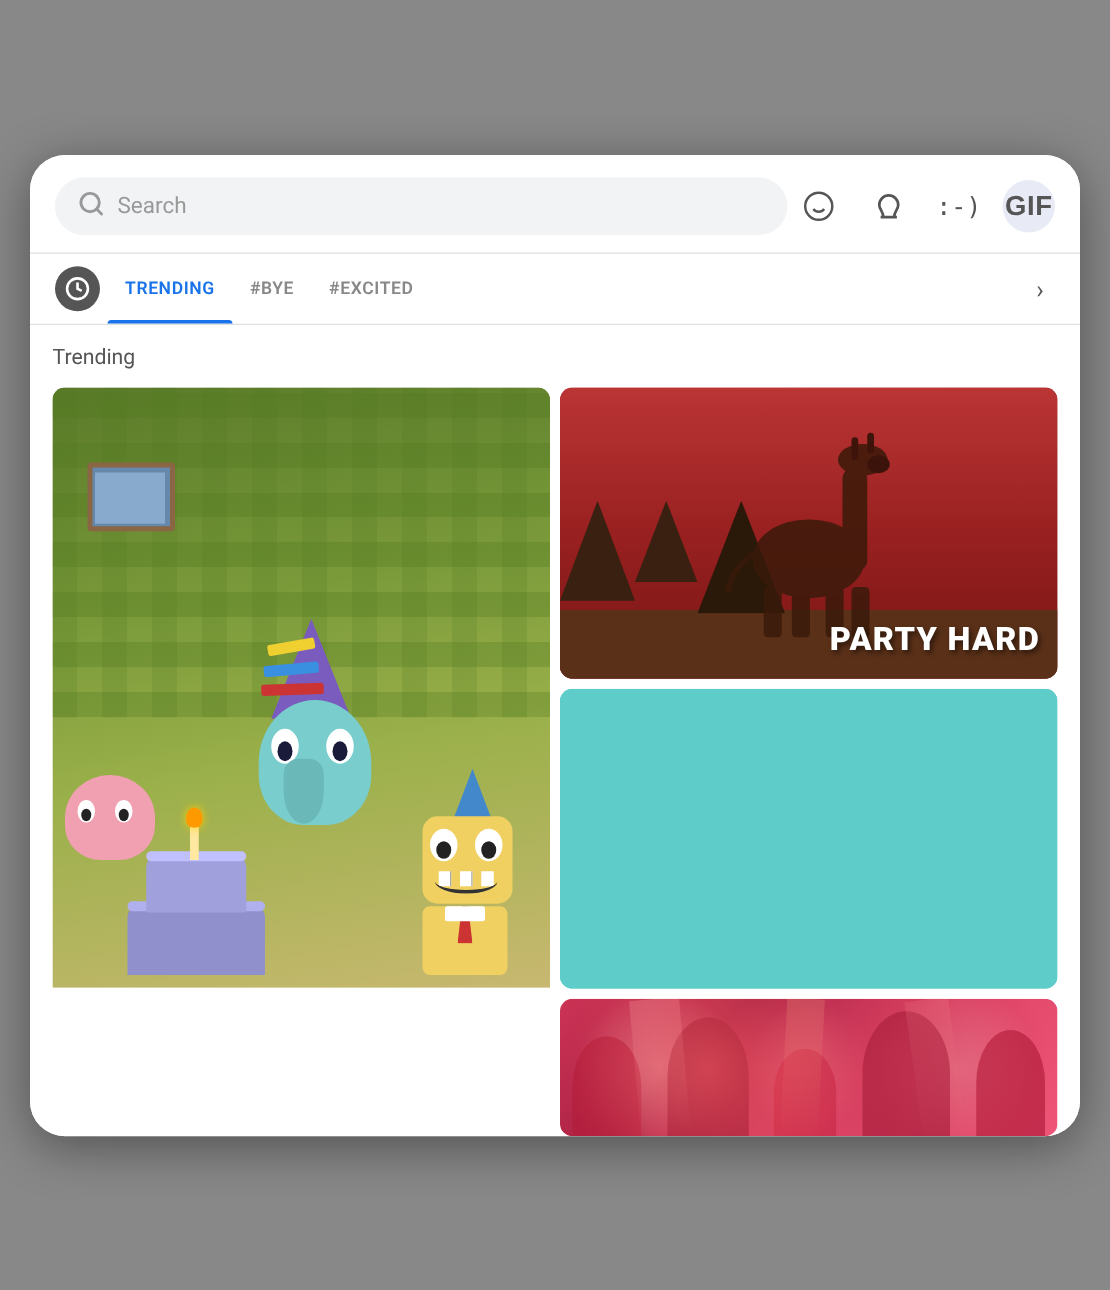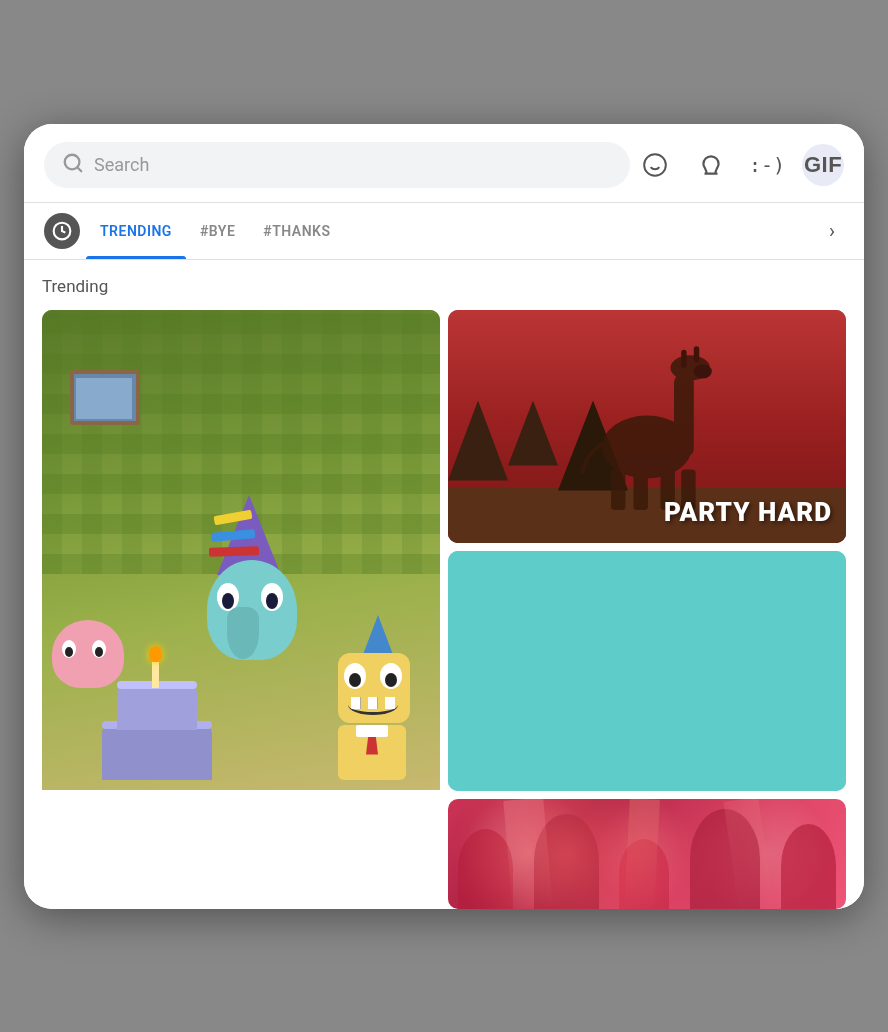--- a/index.html
+++ b/index.html
@@ -367,21 +367,21 @@
     <div class="tab-item active">
       <span class="tab-label">TRENDING</span>
     </div>
 
 
     <div class="tab-item">
       <span class="tab-label">#BYE</span>
     </div>
 
     <div class="tab-item">
-      <span class="tab-label">#THANKS</span>
+      <span class="tab-label">#EXCITED</span>
     </div>
 
     <div class="tab-arrow">
       <span>›</span>
     </div>
   </div>
 
   <div class="content">
     <div class="section-title">Trending</div>
 

